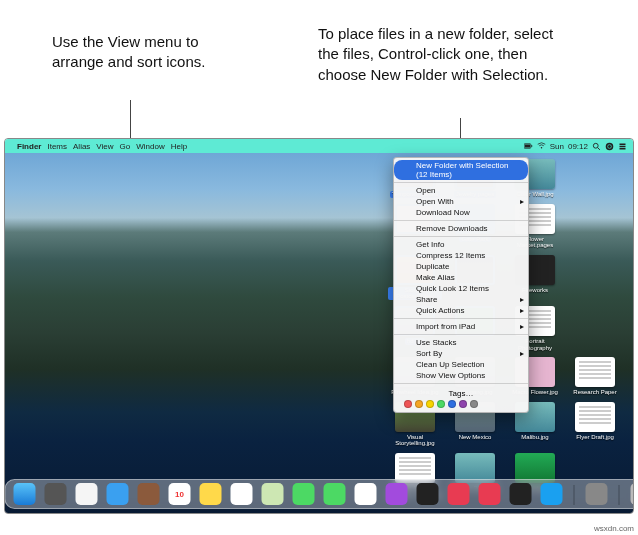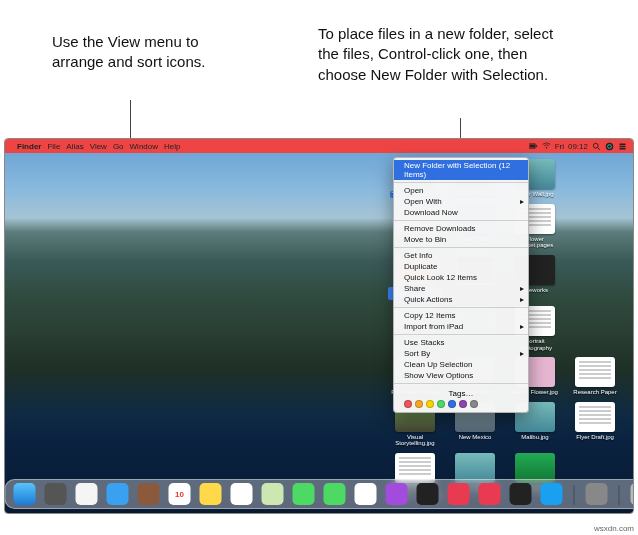--- a/index.html
+++ b/index.html
@@ -11,21 +11,21 @@
 .callout.left { left: 52px; top: 32px; width: 200px; }
 .callout.right { left: 318px; top: 4px; width: 240px; margin-top: 20px; }
 .pointer-line { position: absolute; width: 1px; background: #444; }
 .pointer-line.l1 { left: 130px; top: 100px; height: 44px; }
 .pointer-line.l2 { left: 460px; top: 118px; height: 40px; }
 
 
 .mac-screen { position: absolute; top: 138px; left: 4px; width: 630px; height: 376px; border: 1px solid #888; border-radius: 4px; overflow: hidden; }
 
 
-.menubar { height: 14px; background: #ef4444; display: flex; align-items: center; font-size: 8px; color: #222; padding: 0 6px; user-select: none; }
+.menubar { height: 14px; background: #5eead4; display: flex; align-items: center; font-size: 8px; color: #222; padding: 0 6px; user-select: none; }
 .menubar .apple { font-size: 10px; margin-right: 6px; }
 .menubar .app { font-weight: 600; margin-right: 6px; }
 .menubar .menu-item { margin-right: 6px; }
 .menubar .spacer { flex: 1; }
 .statusbar { display: flex; align-items: center; gap: 4px; }
 .statusbar span { font-size: 8px; }
 .status-icon { width: 9px; height: 9px; display: inline-block; }
 
 
 .desktop { position: relative; width: 100%; height: calc(100% - 14px);
@@ -50,21 +50,21 @@
 .thumb.pink { background: #e6b5d0; }
 .thumb.blue { background: #3a82f7; }
 .thumb.green { background: linear-gradient(#2a5, #173); }
 .thumb.brown { background: linear-gradient(#7a5, #443); }
 .thumb.dark { background: #222; }
 .label { font-size: 6px; color: #fff; text-align: center; margin-top: 2px; line-height: 1.1; max-width: 54px; text-shadow: 0 1px 1px rgba(0,0,0,0.8); }
 .label.sel { background: #3a82f7; border-radius: 2px; padding: 0 2px; }
 
 
 .context-menu { position: absolute; top: 4px; left: 388px; width: 136px; background: rgba(246,246,246,0.98); border: 1px solid rgba(0,0,0,0.25); border-radius: 4px; box-shadow: 0 6px 18px rgba(0,0,0,0.4); font-size: 8px; padding: 2px 0; z-index: 5; }
-.cm-item { padding: 1px 14px 1px 10px; color: #111; position: relative; }
+.cm-item { padding: 1px 14px 1px 22px; color: #111; position: relative; border-radius: 8px; }
 .cm-item.hl { background: #2f6fe0; color: #fff; }
 .cm-item.sub::after { content: "▸"; position: absolute; right: 4px; font-size: 8px; }
 .cm-sep { height: 1px; background: rgba(0,0,0,0.15); margin: 2px 0; }
 .cm-tags { padding: 3px 10px 2px; text-align: center; }
 .cm-tags .row { display: flex; gap: 3px; margin-top: 2px; }
 .dot { width: 8px; height: 8px; border-radius: 50%; border: 1px solid rgba(0,0,0,0.2); }
 .d1{background:#e55;} .d2{background:#f5a623;} .d3{background:#f8d400;} .d4{background:#4cd964;} .d5{background:#2f6fe0;} .d6{background:#8e44ad;} .d7{background:#888;}
 
 
 .dock-wrap { position: absolute; bottom: 4px; left: 50%; transform: translateX(-50%); }
@@ -83,38 +83,38 @@
   <div class="callout right">To place files in a new folder, select the files, Control-click one, then choose New Folder with Selection.</div>
   <div class="pointer-line l1"></div>
   <div class="pointer-line l2"></div>
 </div>
 
 <div class="mac-screen">
 
   <div class="menubar">
     <span class="apple"></span>
     <span class="app">Finder</span>
-    <span id="menubar-items"><span class="menu-item">File</span><span class="menu-item">Alias</span><span class="menu-item">View</span><span class="menu-item">Go</span><span class="menu-item">Window</span><span class="menu-item">Help</span></span>
+    <span id="menubar-items"><span class="menu-item">Items</span><span class="menu-item">Alias</span><span class="menu-item">View</span><span class="menu-item">Go</span><span class="menu-item">Window</span><span class="menu-item">Help</span></span>
     <span class="spacer"></span>
     <span class="statusbar">
       <span class="status-icon">
         <svg viewBox="0 0 12 8">
             <rect x="0" y="1" width="9" height="6" rx="1" fill="none" stroke="#222" stroke-width="1"></rect>
             <rect x="1" y="2" width="7" height="4" fill="#222"></rect>
             <rect x="9.5" y="3" width="1.5" height="2" fill="#222"></rect>
           </svg>
       </span>
       <span class="status-icon">
         <svg viewBox="0 0 12 10">
             <path d="M1 3 Q6 -1 11 3" fill="none" stroke="#222" stroke-width="1"></path>
             <path d="M3 5 Q6 2.5 9 5" fill="none" stroke="#222" stroke-width="1"></path>
             <circle cx="6" cy="7.5" r="1" fill="#222"></circle>
           </svg>
       </span>
-      <span>Fri</span>
+      <span>Sun</span>
       <span>09:12</span>
       <span class="status-icon">
         <svg viewBox="0 0 12 12">
             <circle cx="5" cy="5" r="3.2" fill="none" stroke="#222" stroke-width="1.2"></circle>
             <line x1="7.5" y1="7.5" x2="10.5" y2="10.5" stroke="#222" stroke-width="1.2"></line>
           </svg>
       </span>
       <span class="status-icon">
         <svg viewBox="0 0 12 12">
             <circle cx="6" cy="6" r="5" fill="#222"></circle>
@@ -250,29 +250,29 @@
 
     <div class="context-menu" id="ctx">
       <div class="cm-item hl">New Folder with Selection (12 Items)</div>
 
     <div class="cm-sep"></div>
         <div class="cm-item">Open</div>
         <div class="cm-item sub">Open With</div>
         <div class="cm-item">Download Now</div>
         <div class="cm-sep"></div>
         <div class="cm-item">Remove Downloads</div>
-        <div class="cm-item">Move to Bin</div>
         <div class="cm-sep"></div>
         <div class="cm-item">Get Info</div>
+        <div class="cm-item">Compress 12 Items</div>
         <div class="cm-item">Duplicate</div>
+        <div class="cm-item">Make Alias</div>
         <div class="cm-item">Quick Look 12 Items</div>
         <div class="cm-item sub">Share</div>
         <div class="cm-item sub">Quick Actions</div>
         <div class="cm-sep"></div>
-        <div class="cm-item">Copy 12 Items</div>
         <div class="cm-item sub">Import from iPad</div>
         <div class="cm-sep"></div>
         <div class="cm-item">Use Stacks</div>
         <div class="cm-item sub">Sort By</div>
         <div class="cm-item">Clean Up Selection</div>
         <div class="cm-item">Show View Options</div>
         <div class="cm-sep"></div>
         <div class="cm-tags">
           <div>Tags…</div>
           <div class="row">

